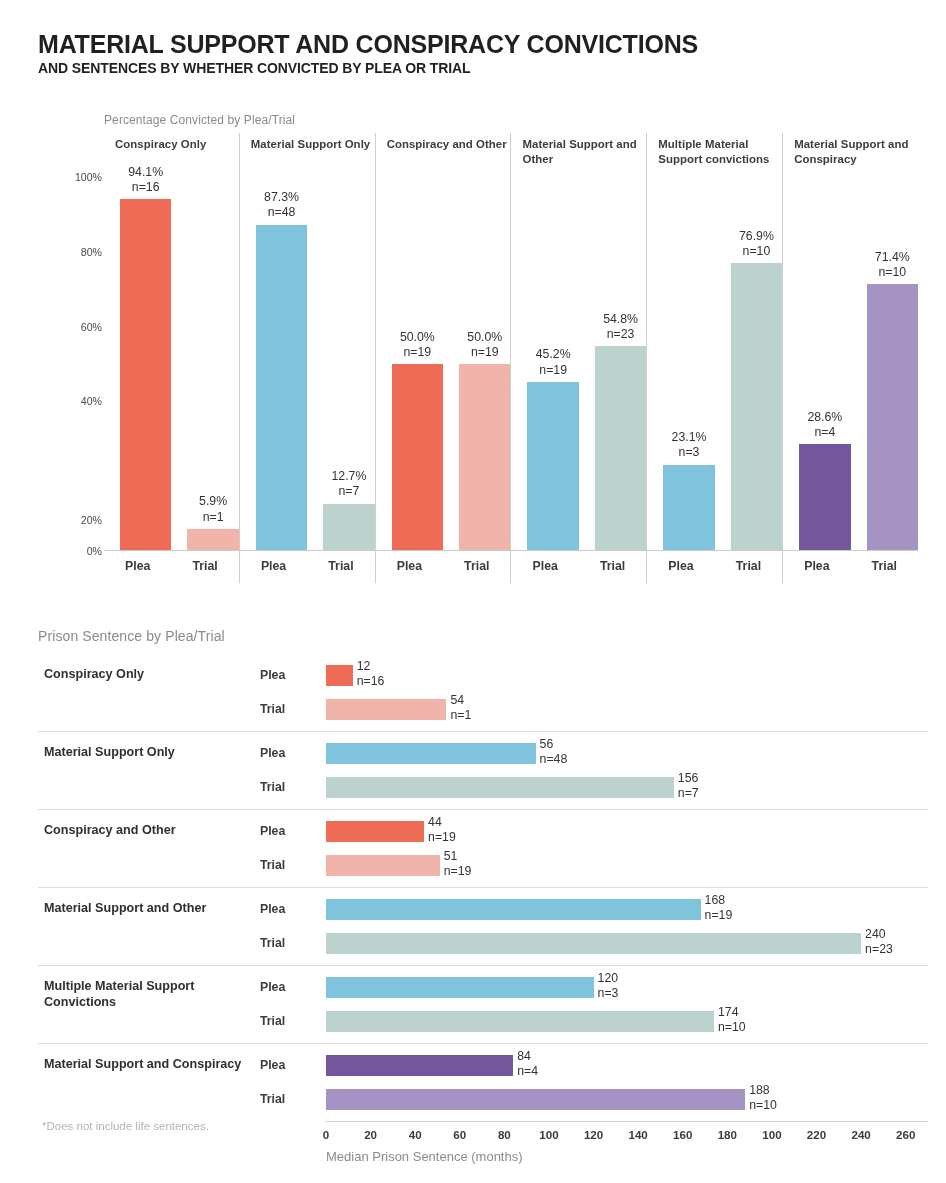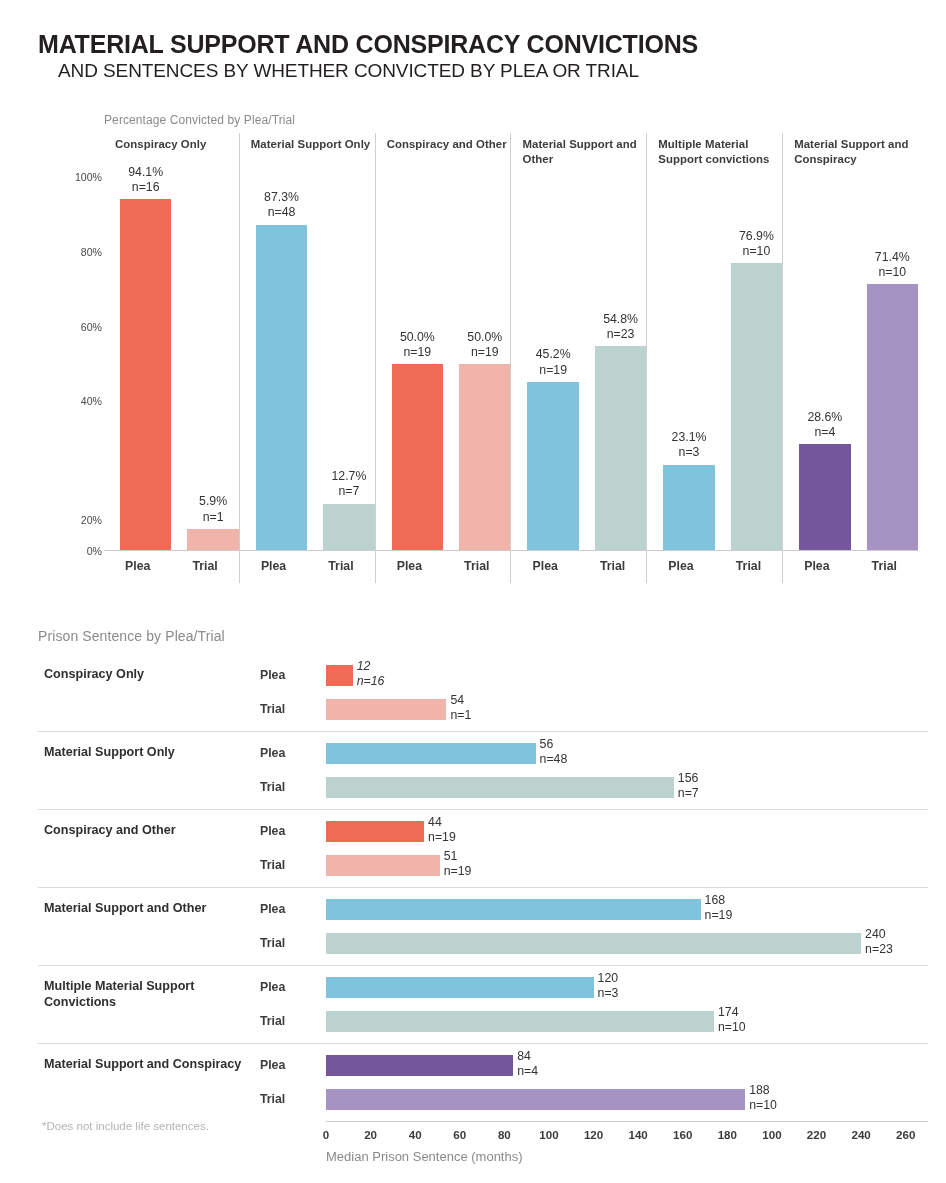--- a/index.html
+++ b/index.html
@@ -12,22 +12,22 @@
   }
   .page { position: relative; width: 946px; height: 1183px; padding-left: 12px; }
 
   
   .header { position: absolute; left: 38px; top: 30px; }
   .title-main {
     font-size: 25px; font-weight: bold; letter-spacing: -0.2px;
     color: #231f20; line-height: 1.12; white-space: nowrap;
   }
   .title-sub {
-    font-size: 19px; font-weight: normal; letter-spacing: -0.1px;
-    color: #231f20; line-height: 1.2; margin-top: 2px; white-space: nowrap; margin-left: 20px;
+    font-size: 14px; font-weight: bold; letter-spacing: -0.1px;
+    color: #231f20; line-height: 1.2; margin-top: 2px; white-space: nowrap;
   }
 
   
   .top-chart { position: absolute; left: 38px; top: 113px; width: 880px; height: 470px; }
   .top-chart-title {
     position: absolute; left: 66px; top: 0px;
     font-size: 12px; color: #8b8b8b; letter-spacing: 0.1px;
   }
   .ylabel {
     position: absolute; left: -6px; top: 205px;
@@ -297,21 +297,21 @@
     <div class="bot-chart-title">Prison Sentence by Plea/Trial</div>
     <div class="rows" id="bot-rows">
         <div class="grp">
           <div class="grp-inner">
             <div class="grp-label">Conspiracy Only</div>
             <div class="grp-bars">
               <div class="brow">
                 <div class="brow-lbl">Plea</div>
                 <div class="track">
                   <div class="hbar" style="width: 4.44444%; background: rgb(238, 107, 85);"></div>
-                  <div class="hbar-lbl" style="left: calc(4.44444% + 4px); font-style: italic;">
+                  <div class="hbar-lbl" style="left: calc(4.44444% + 4px);">
                     <div>12</div>
                     <div style="text-align: right;">n=16</div>
                   </div>
                 </div>
               </div>
               <div class="brow">
                 <div class="brow-lbl">Trial</div>
                 <div class="track">
                   <div class="hbar" style="width: 20%; background: rgb(240, 180, 170);"></div>
                   <div class="hbar-lbl" style="left: calc(20% + 4px);">

